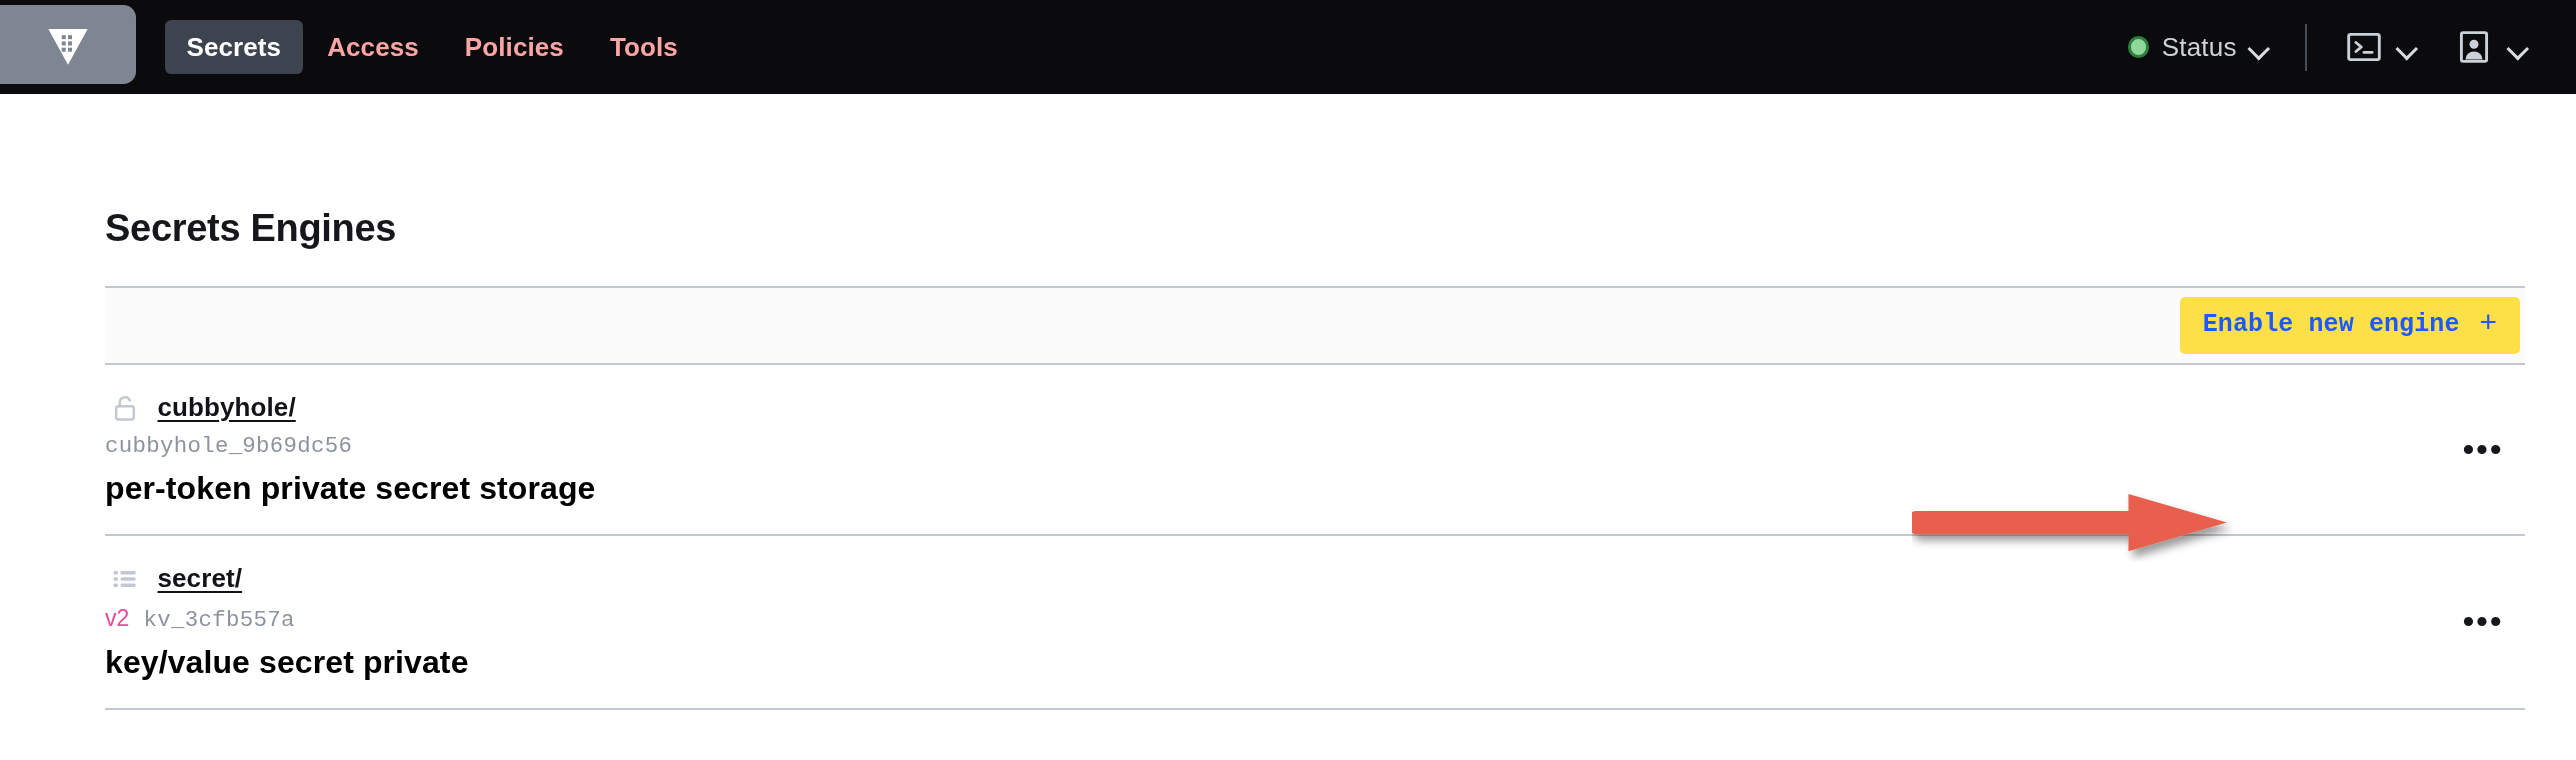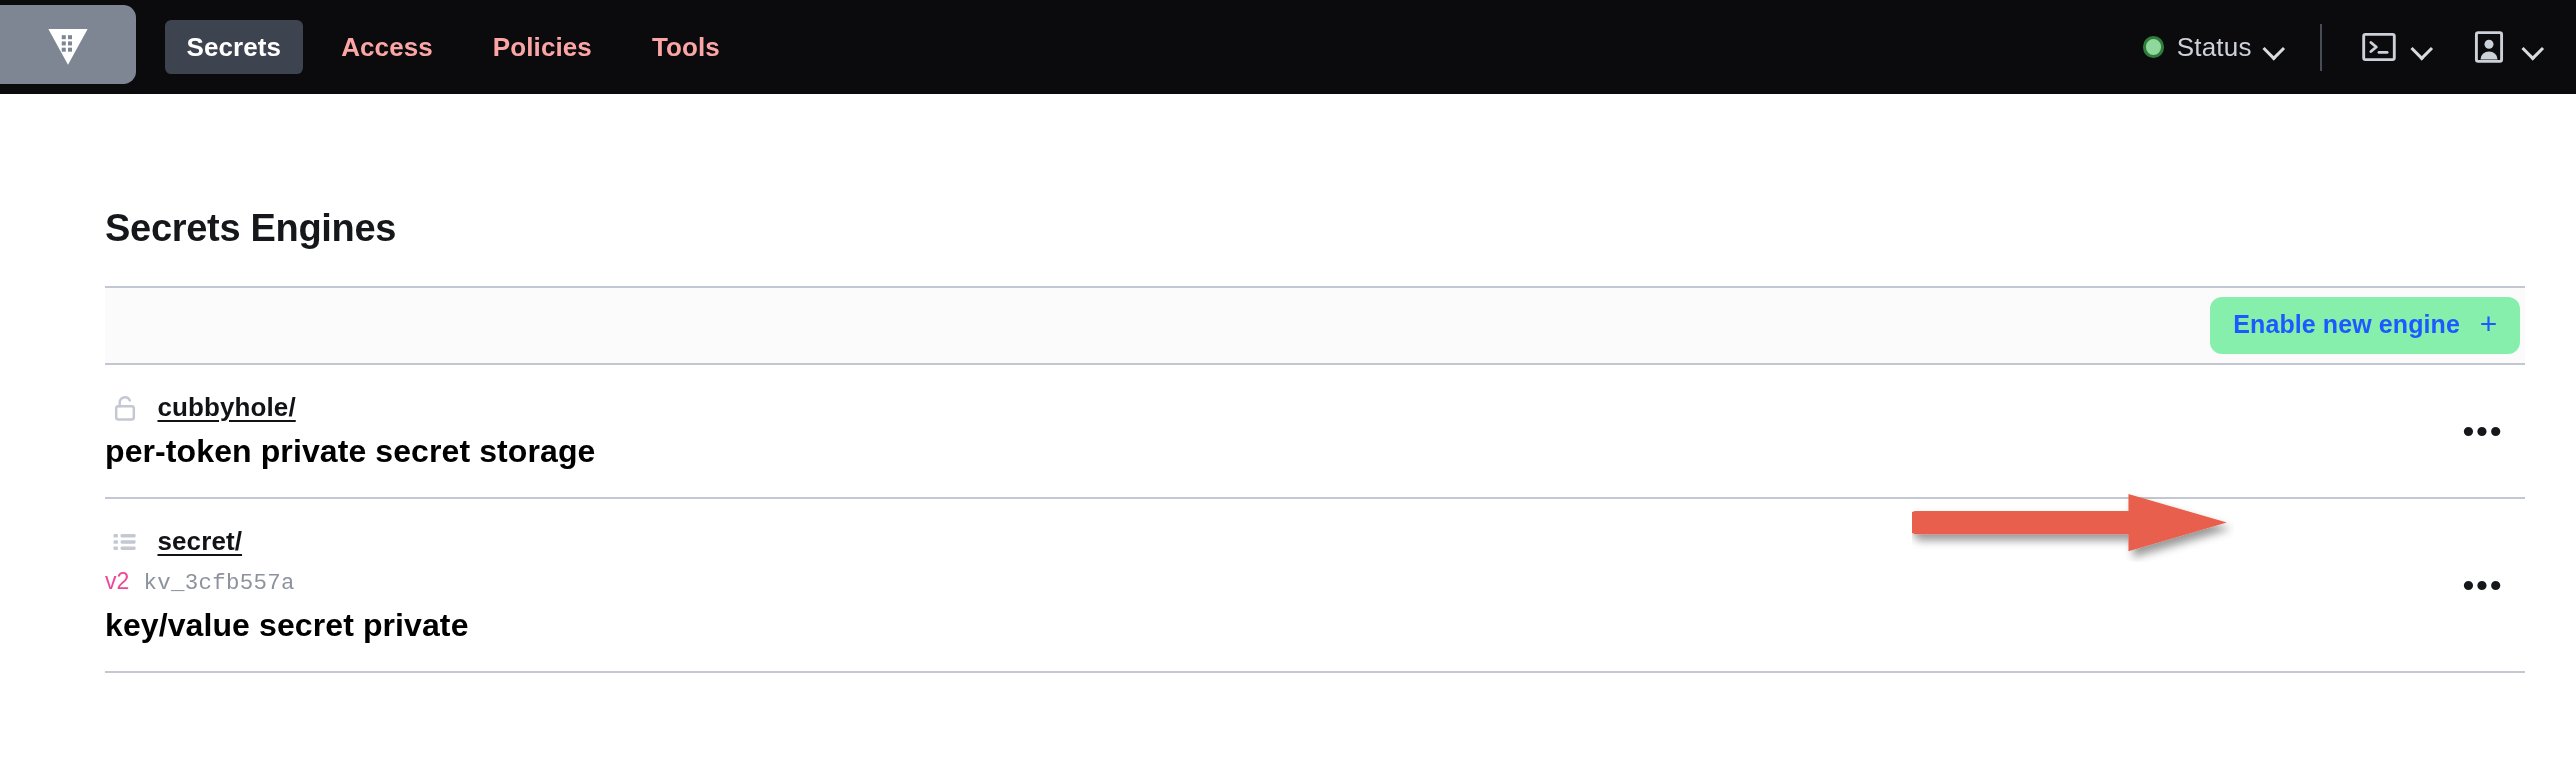--- a/index.html
+++ b/index.html
@@ -33,42 +33,42 @@
     align-items: center;
     justify-content: center;
     flex: 0 0 auto;
   }
   .logo-tile svg { display: block; }
 
   .nav-tabs {
     display: flex;
     align-items: center;
     margin-left: 29px;
-    gap: 17px;
+    gap: 3px;
   }
   .nav-tab {
     font-size: 26px;
     font-weight: 700;
     color: #fca5a5;
     padding: 11.6px 21.5px;
     border-radius: 6.3px;
     letter-spacing: 0.1px;
     white-space: nowrap;
     cursor: pointer;
   }
   .nav-tab.active {
     background: #3d434f;
     color: #ffffff;
   }
 
   .nav-right {
     margin-left: auto;
     display: flex;
     align-items: center;
-    padding-right: 33px;
+    padding-right: 48px;
   }
 
   .status-group {
     display: flex;
     align-items: center;
     gap: 12.5px;
     cursor: pointer;
   }
   .status-dot {
     width: 21.5px; height: 21.5px;
@@ -146,26 +146,26 @@
     display: flex;
     align-items: center;
     justify-content: flex-end;
     padding-right: 5.4px;
   }
 
   .enable-btn {
     display: flex;
     align-items: center;
     gap: 19.7px;
-    background: #86efac;
+    background: #fde047;
     border: none;
-    border-radius: 12px;
+    border-radius: 5px;
     padding: 13.4px 22.4px 14.3px 23px;
     cursor: pointer;
-    font-family: Liberation Sans, sans-serif;
+    font-family: Liberation Mono, monospace;
   }
   .enable-btn-label {
     font-size: 25px;
     font-weight: 700;
     color: #1c5aff;
     letter-spacing: 0.1px;
     white-space: nowrap;
   }
   .enable-btn-plus {
     font-size: 30px;
@@ -361,20 +361,23 @@
     <div class="engine-row">
       <div class="engine-main">
         <div class="engine-head">
           <span class="engine-icon">
             <svg width="30" height="30" viewBox="0 0 34 34" aria-hidden="true">
               <rect x="7" y="15" width="20" height="15" rx="2.5" fill="none" stroke="#c3c8d2" stroke-width="2.8"></rect>
               <path d="M11 15 V11 a6 6 0 0 1 11.5 -2.4" fill="none" stroke="#c3c8d2" stroke-width="2.8" stroke-linecap="round"></path>
             </svg>
           </span>
           <span class="engine-link">cubbyhole/</span>
+        </div>
+        <div class="engine-meta">
+          <span class="meta-id">cubbyhole_9b69dc56</span>
         </div>
         <div class="engine-desc">per-token private secret storage</div>
       </div>
       <div class="engine-menu">•••</div>
     </div>
 
     <div class="engine-row">
       <div class="engine-main">
         <div class="engine-head">
           <span class="engine-icon">

